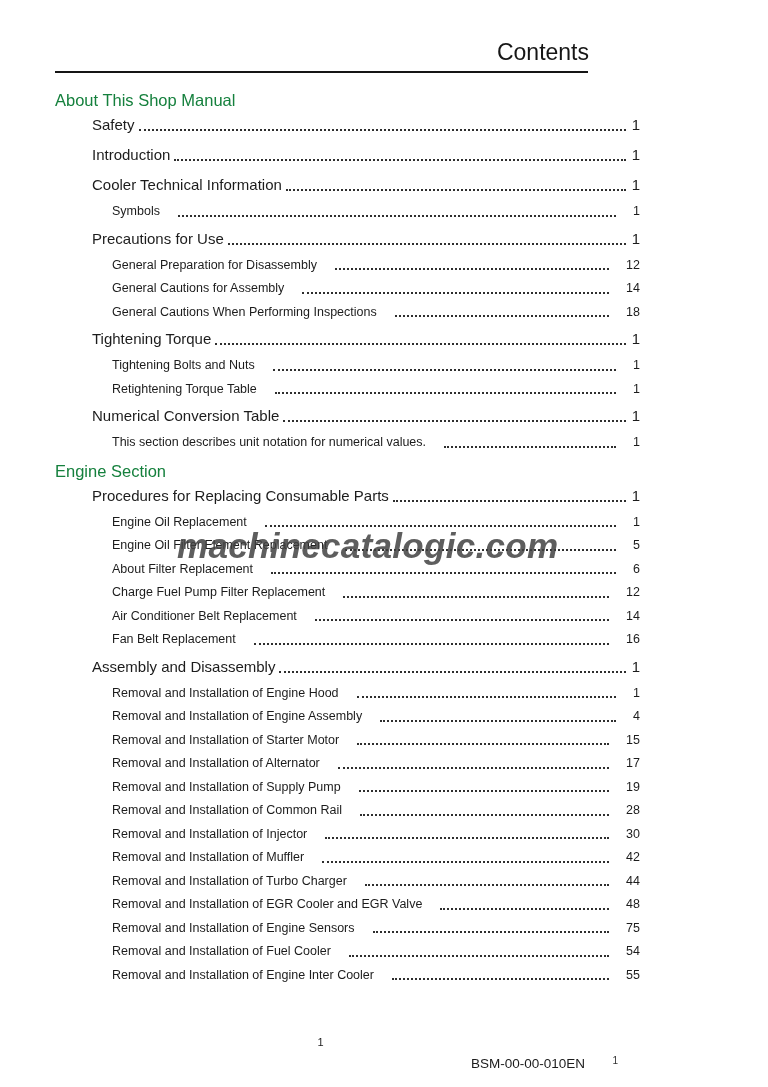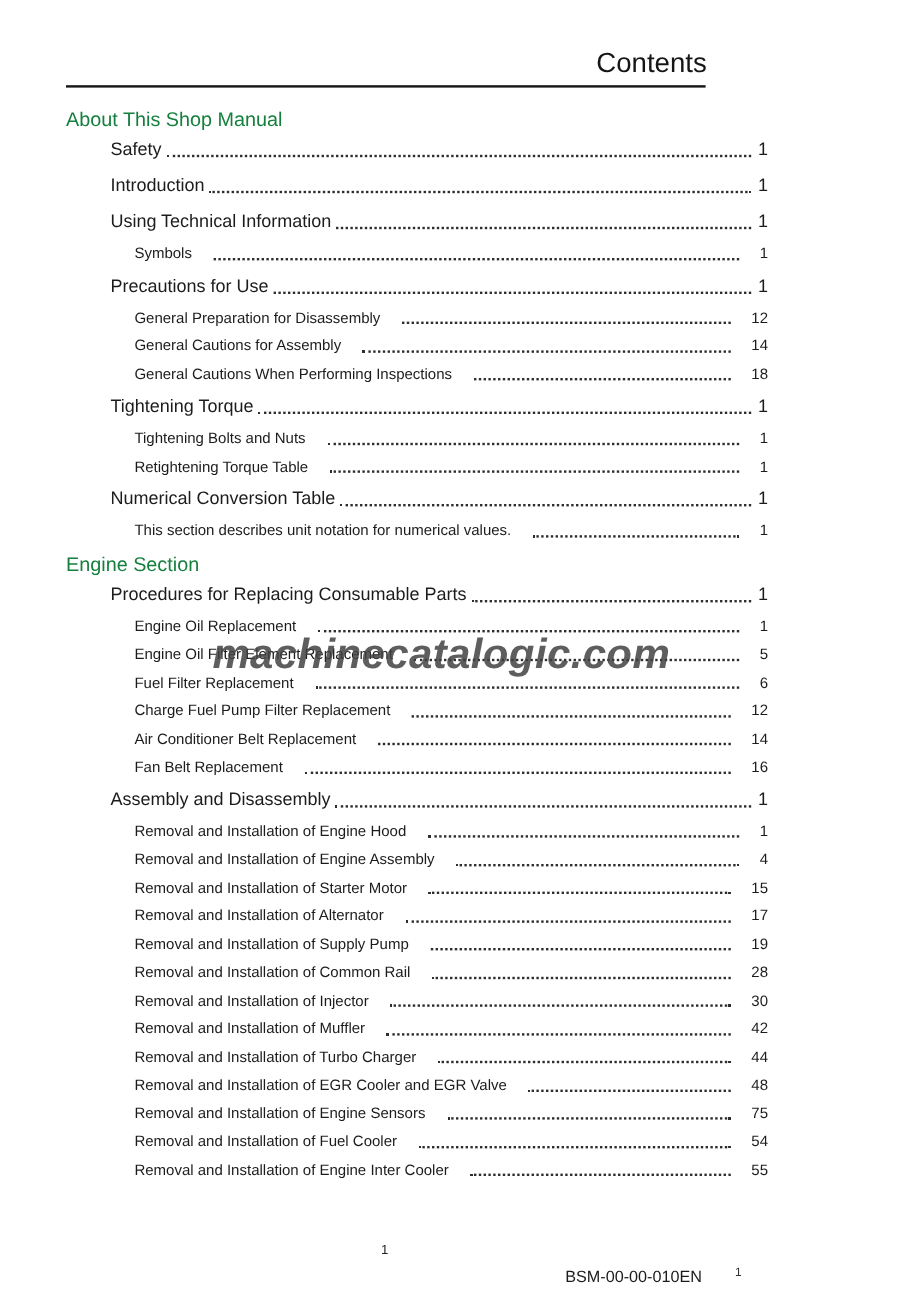--- a/index.html
+++ b/index.html
@@ -113,21 +113,21 @@
         <span class="label">Safety</span>
         <span class="leader"></span>
         <span class="num">1</span>
       </div>
       <div class="row l1">
         <span class="label">Introduction</span>
         <span class="leader"></span>
         <span class="num">1</span>
       </div>
       <div class="row l1">
-        <span class="label">Using Technical Information</span>
+        <span class="label">Cooler Technical Information</span>
         <span class="leader"></span>
         <span class="num">1</span>
       </div>
       <div class="row l2">
         <span class="label">Symbols</span>
         <span class="leader"></span>
         <span class="num">1</span>
       </div>
       <div class="row l1">
         <span class="label">Precautions for Use</span>
@@ -184,21 +184,21 @@
         <span class="label">Engine Oil Replacement</span>
         <span class="leader"></span>
         <span class="num">1</span>
       </div>
       <div class="row l2">
         <span class="label">Engine Oil Filter Element Replacement</span>
         <span class="leader"></span>
         <span class="num">5</span>
       </div>
       <div class="row l2">
-        <span class="label">Fuel Filter Replacement</span>
+        <span class="label">About Filter Replacement</span>
         <span class="leader"></span>
         <span class="num">6</span>
       </div>
       <div class="row l2">
         <span class="label">Charge Fuel Pump Filter Replacement</span>
         <span class="leader"></span>
         <span class="num">12</span>
       </div>
       <div class="row l2">
         <span class="label">Air Conditioner Belt Replacement</span>

